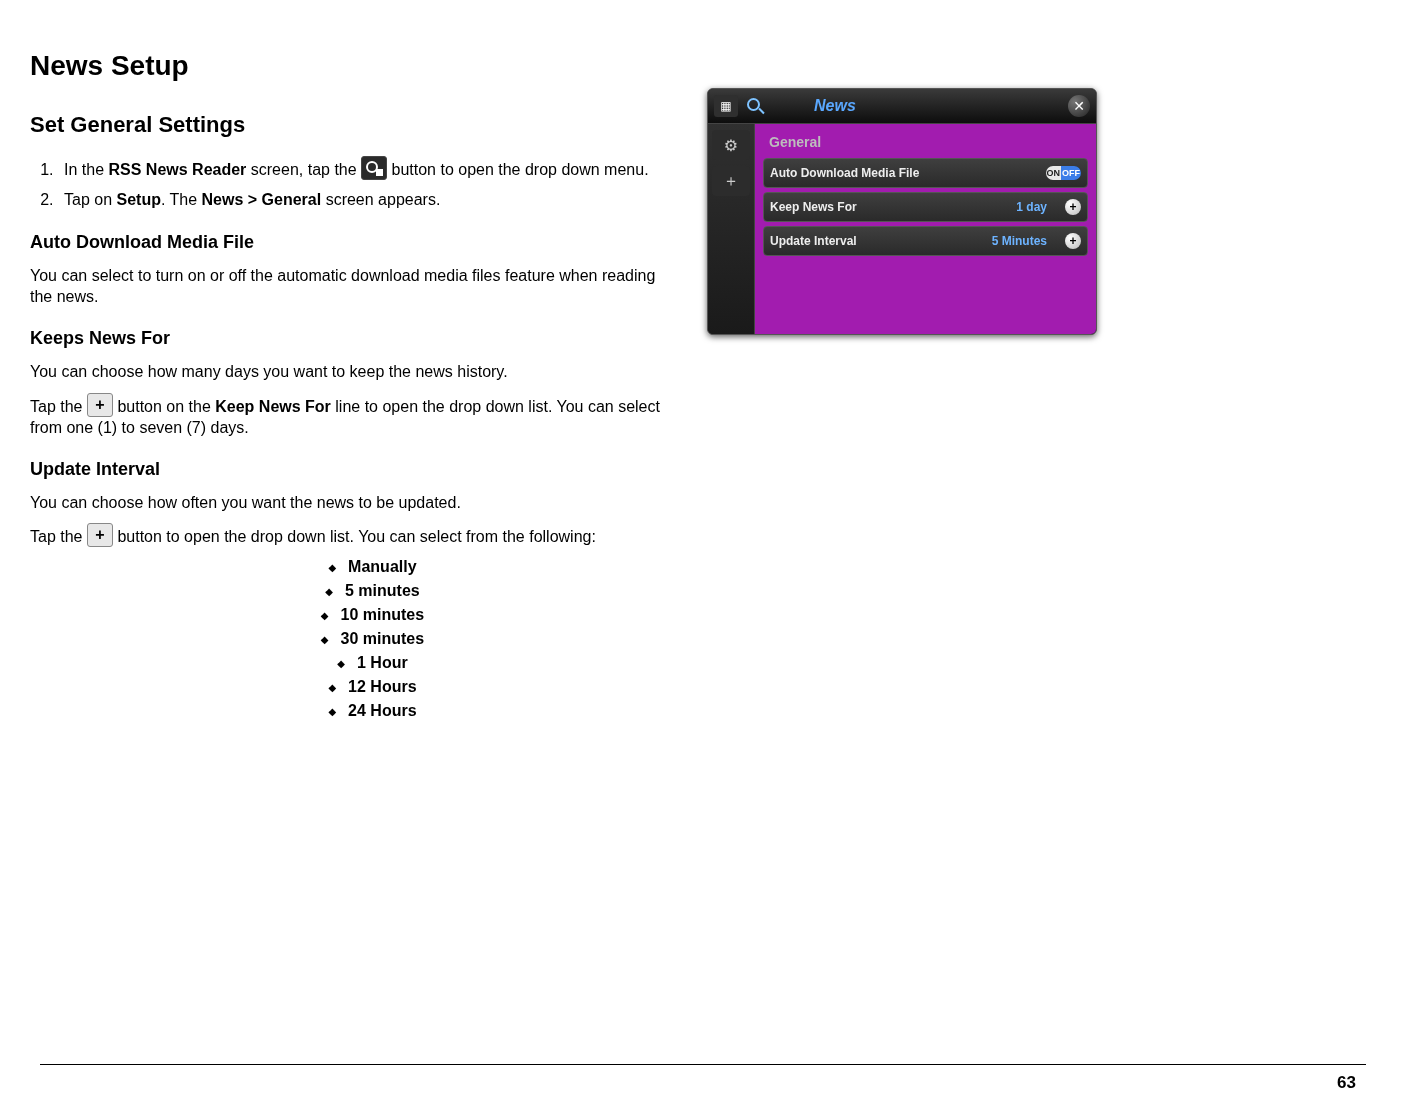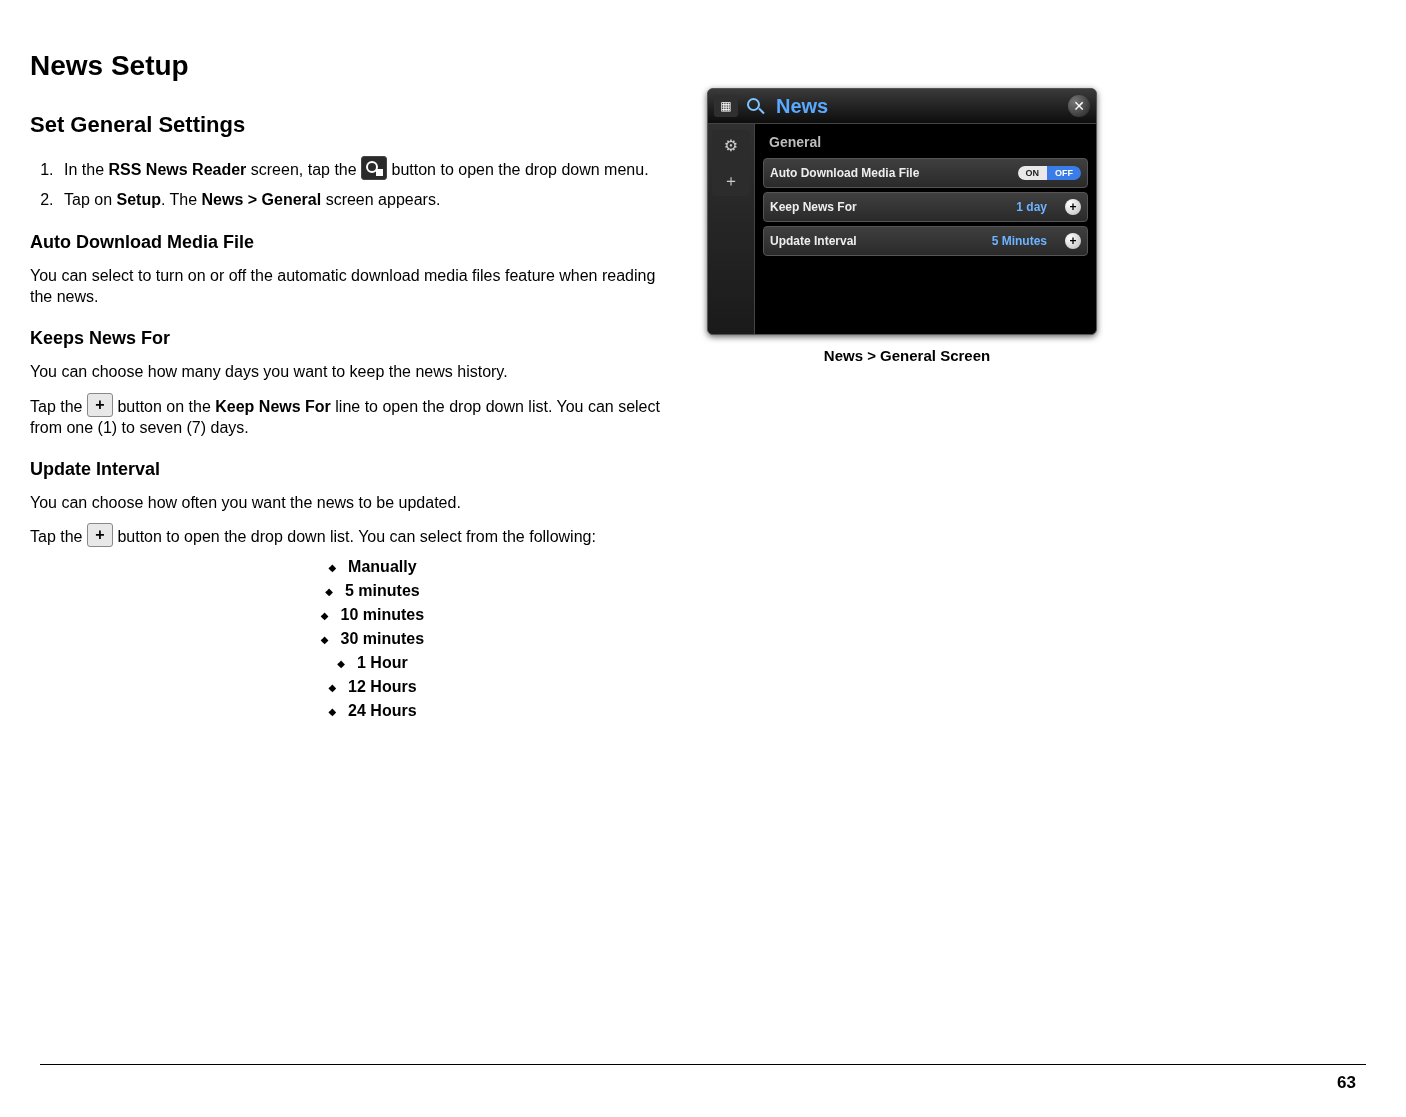--- a/index.html
+++ b/index.html
@@ -98,43 +98,44 @@
     width: 9px; height:9px; border:2px solid #7ec3ff; border-radius:50%;
     left:1px; top:1px;
   }
   .gps-top .mag::after {
     content:""; position:absolute;
     width: 7px; height:2px; background:#7ec3ff;
     transform: rotate(45deg);
     right:-1px; bottom:3px;
   }
   .gps-top .app-title {
-    color: #5aa8ff; font-weight: bold; font-size: 20px;
-    flex: 1; padding-left: 4px;
+    color: #5aa8ff; font-weight: bold; font-size: 16px;
+    font-style: italic;
+    flex: 1; padding-left: 4px; margin-left: 38px;
   }
   .gps-top .close {
     width: 22px; height:22px; border-radius: 50%;
     background: radial-gradient(circle at 30% 30%, #777, #222);
     color:#fff; display:flex;align-items:center;justify-content:center;
     font-size:14px;
   }
   .gps-body { display:flex; min-height: 210px; }
   .gps-side {
     width: 38px;
     background: linear-gradient(#303030,#1a1a1a);
     border-right:1px solid #444;
     display:flex; flex-direction:column; gap:6px; padding:6px 4px;
   }
   .gps-side .sbtn {
     height: 30px; border-radius:4px;
     background:#2c2c2c;
     display:flex;align-items:center;justify-content:center;
     color:#ccc; font-size:16px;
   }
-  .gps-main { flex:1; padding: 6px 8px; background:#000000;}
+  .gps-main { flex:1; padding: 6px 8px; background:#a21caf;}
   .gps-main .tab {
     font-size: 14px; color:#bdbdbd; font-weight:bold;
     padding: 4px 6px;
   }
   .row {
     display:flex; align-items:center;
     background: linear-gradient(#3f3f3f,#2a2a2a);
     border:1px solid #555; border-radius:4px;
     height: 28px; margin: 4px 0;
     padding: 0 6px;
@@ -145,21 +146,21 @@
   .row .val { color:#6db3ff; font-weight:bold; margin-right:18px;}
   .row .knob {
     width:16px;height:16px;border-radius:50%;
     background:radial-gradient(circle at 30% 30%, #fff, #bbb);
     color:#000;font-size:12px;line-height:16px;text-align:center;font-weight:bold;
   }
   .toggle {
     display:flex; border-radius:10px; overflow:hidden; font-size:9px; font-weight:bold;
     box-shadow: inset 0 0 2px rgba(0,0,0,.7);
   }
-  .toggle span { padding:2px 8px;}
+  .toggle span { padding:2px 1px;}
   .toggle .on { background:#e9e9e9; color:#222;}
   .toggle .off { background:#3b7de8; color:#fff;}
   .caption {
     text-align:center; font-weight:bold; font-size:15px;
     margin-top: 12px;
   }
   .hr {
     border: none;
     border-top: 1px solid #000;
     margin: 30px 0 8px 0;
@@ -248,20 +249,19 @@
             <span class="knob">+</span>
           </div>
           <div class="row">
             <span class="lbl">Update Interval</span>
             <span class="val">5 Minutes</span>
             <span class="knob">+</span>
           </div>
         </div>
       </div>
     </div>
-    <div class="caption">News &gt; General Screen</div>
   </div>
 </div>
 
 <div class="footer">
   <hr class="hr">
   <div class="pagenum">63</div>
 </div>
 
 </body></html>

